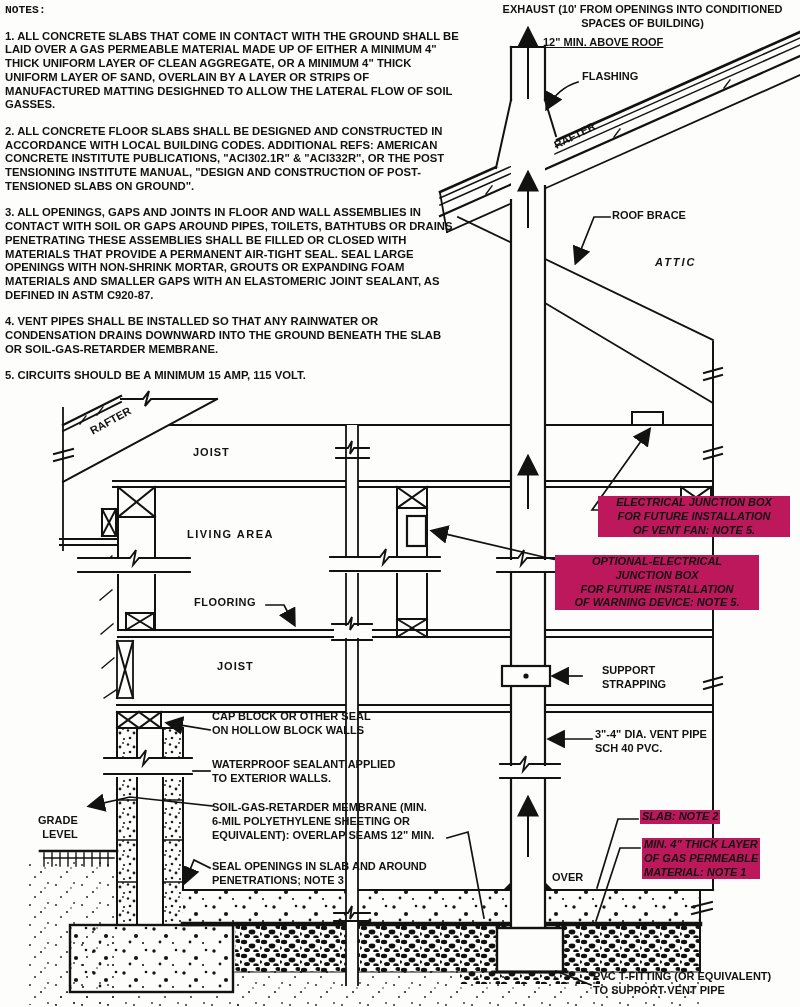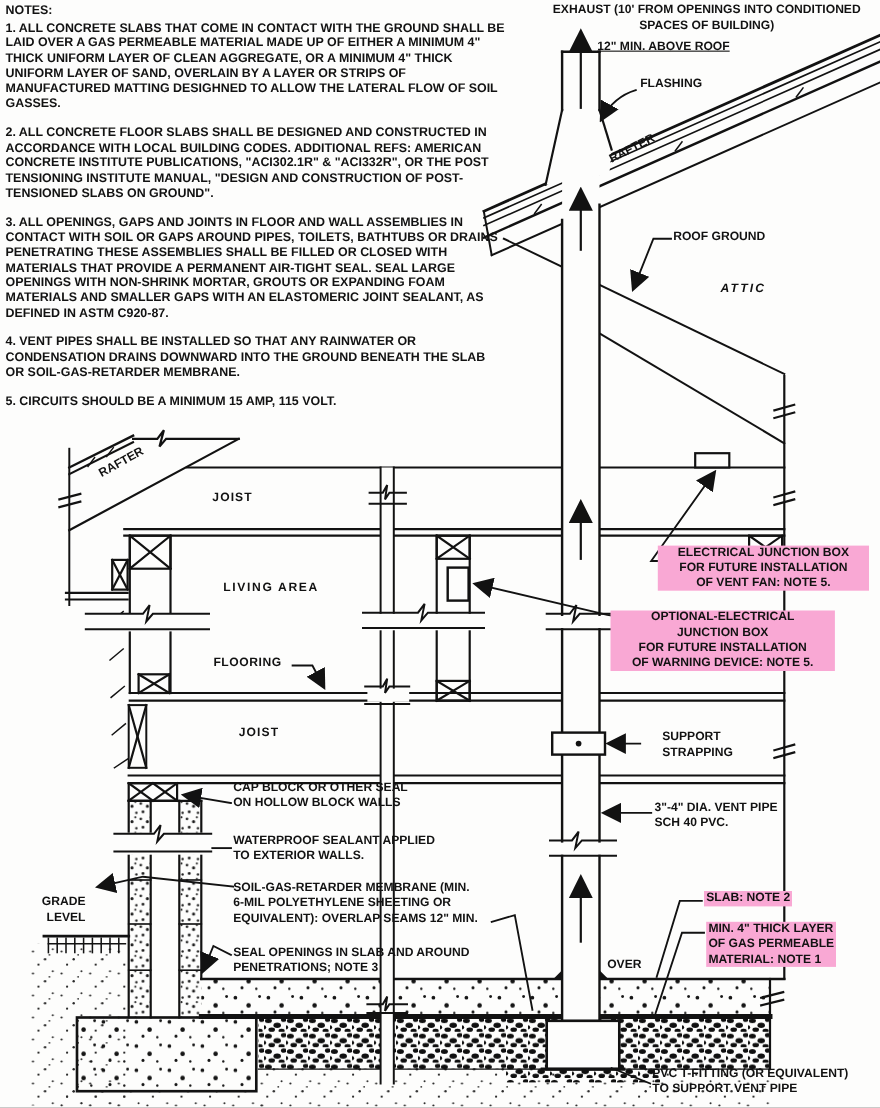--- a/index.html
+++ b/index.html
@@ -1,26 +1,26 @@
 <!DOCTYPE html>
 <html><head>
 <meta charset="utf-8">
 <style>
   html,body{margin:0;padding:0;background:#888;}
   #canvas{position:relative;width:800px;height:1007px;background:#fdfdfc;overflow:hidden;
           font-family:"Liberation Sans",sans-serif;color:#121212;}
   #diagram-svg{position:absolute;left:0;top:0;}
   #notes{position:absolute;left:5px;top:4px;width:456px;}
   #notes p{margin:0 0 13px 0;font:bold 11.3px/13.7px "Liberation Sans",sans-serif;color:#121212;}
-  #notes p.h{margin:0 0 2px 0;}
+  #notes p.h{margin:0 0 12px 0;font-family:Liberation Mono, monospace;}
   .lbl{position:absolute;font:bold 11px/13.8px "Liberation Sans",sans-serif;color:#121212;
        white-space:pre-line;}
   .c{text-align:center;}
   .u{text-decoration:underline;}
-  .bg{background:#f9a8d4;padding:0 2px;}
+  .bg{background:#be185d;padding:0 2px;font-style:italic;}
   .rot{transform-origin:left top;}
 </style>
 </head>
 <body>
 
 <div id="canvas">
 
 <svg id="diagram-svg" width="800" height="1007" viewBox="0 0 800 1007" stroke="#121212" fill="none" stroke-linecap="square">
   <defs>
     <marker id="arr" viewBox="0 0 10 10" refX="8" refY="5" markerWidth="11" markerHeight="11" orient="auto-start-reverse">
@@ -310,25 +310,25 @@
   <p>3. ALL OPENINGS, GAPS AND JOINTS IN FLOOR AND WALL ASSEMBLIES IN CONTACT WITH SOIL OR GAPS AROUND PIPES, TOILETS, BATHTUBS OR DRAINS PENETRATING THESE ASSEMBLIES SHALL BE FILLED OR CLOSED WITH MATERIALS THAT PROVIDE A PERMANENT AIR-TIGHT SEAL.  SEAL LARGE OPENINGS WITH NON-SHRINK MORTAR, GROUTS OR EXPANDING FOAM MATERIALS AND SMALLER GAPS WITH AN ELASTOMERIC JOINT SEALANT, AS DEFINED IN ASTM C920-87.</p>
   <p>4. VENT PIPES SHALL BE INSTALLED SO THAT ANY RAINWATER OR CONDENSATION DRAINS DOWNWARD INTO THE GROUND BENEATH THE SLAB OR SOIL-GAS-RETARDER MEMBRANE.</p>
   <p>5. CIRCUITS SHOULD BE A MINIMUM 15 AMP, 115 VOLT.</p>
 </div>
 
 <div class="lbl c" style="left:470px;top:3px;width:345px;">EXHAUST (10' FROM OPENINGS INTO CONDITIONED
 SPACES OF BUILDING)</div>
 <div class="lbl u" style="left:543px;top:36px;">12" MIN. ABOVE ROOF</div>
 <div class="lbl" style="left:582px;top:70px;">FLASHING</div>
 <div class="lbl rot" style="left:552px;top:140px;transform:rotate(-27deg);">RAFTER</div>
-<div class="lbl" style="left:612px;top:209px;">ROOF GROUND</div>
+<div class="lbl" style="left:612px;top:209px;">ROOF BRACE</div>
 <div class="lbl" style="left:655px;top:256px;letter-spacing:2px;font-style:italic;">ATTIC</div>
 <div class="lbl rot" style="left:88px;top:426px;transform:rotate(-29deg);">RAFTER</div>
 <div class="lbl" style="left:193px;top:446px;letter-spacing:1px;">JOIST</div>
-<div class="lbl" style="left:187px;top:528px;letter-spacing:1.5px;margin-left:16px;">LIVING  AREA</div>
+<div class="lbl" style="left:187px;top:528px;letter-spacing:1.5px;">LIVING  AREA</div>
 <div class="lbl" style="left:194px;top:596px;letter-spacing:0.5px;">FLOORING</div>
 <div class="lbl" style="left:217px;top:660px;letter-spacing:1px;">JOIST</div>
 <div class="lbl c bg" style="left:598px;top:496px;width:188px;">ELECTRICAL  JUNCTION BOX
 FOR FUTURE INSTALLATION
 OF VENT FAN: NOTE 5.</div>
 <div class="lbl c bg" style="left:555px;top:555px;width:200px;">OPTIONAL-ELECTRICAL
 JUNCTION BOX
 FOR FUTURE INSTALLATION
 OF WARNING DEVICE: NOTE 5.</div>
 <div class="lbl" style="left:602px;top:664px;">SUPPORT

